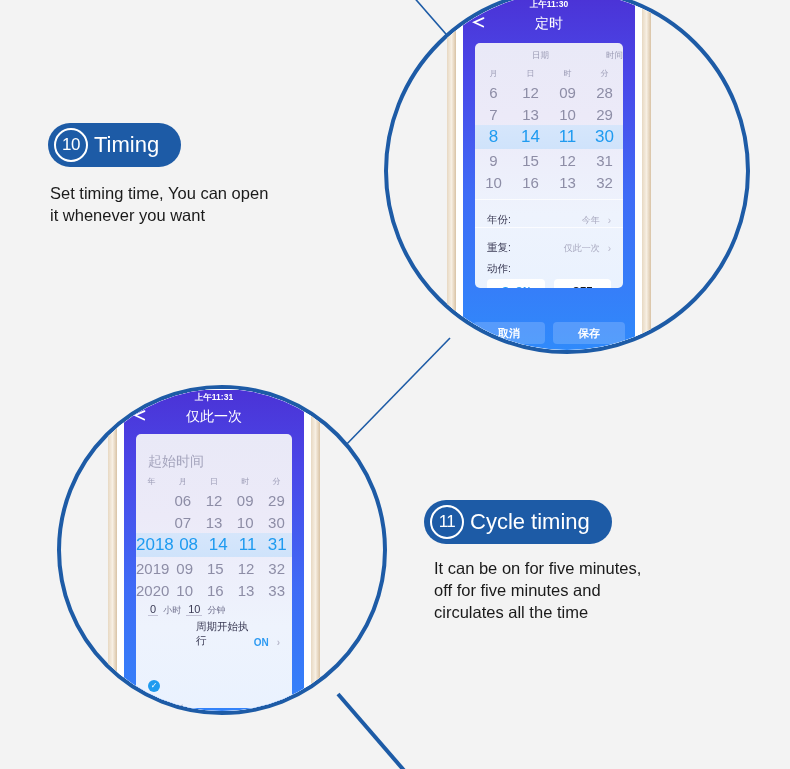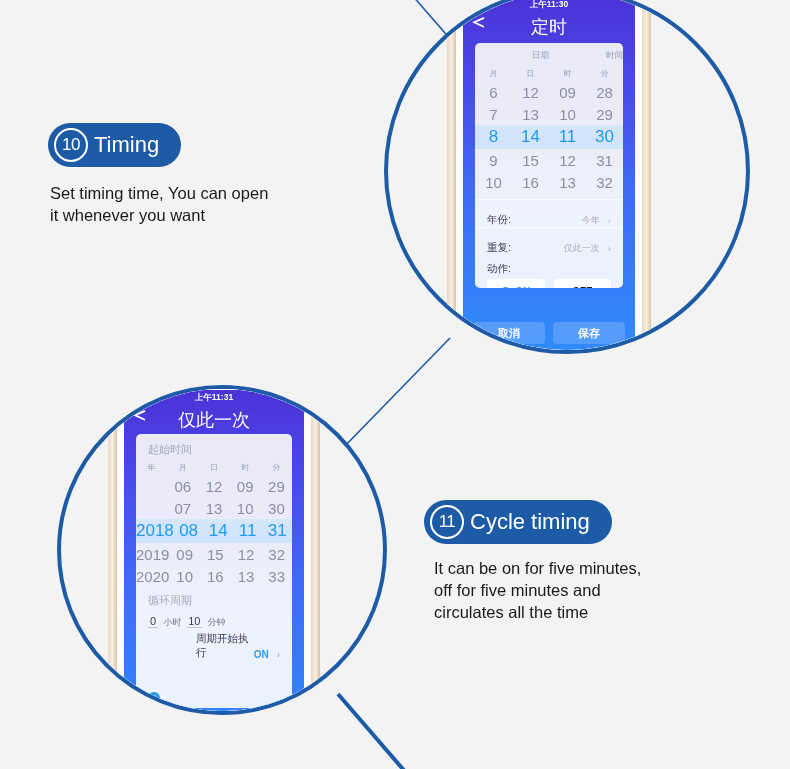--- a/index.html
+++ b/index.html
@@ -58,36 +58,36 @@
     position:absolute;overflow:hidden;
     background:linear-gradient(180deg,#4b33d6 0%,#4a47e8 22%,#3f6bf6 55%,#2f8bfb 100%);
   }
   .statusbar{
     height:15px;display:flex;align-items:center;justify-content:center;
     color:#ffffff;font-size:8.5px;font-weight:700;letter-spacing:0px;
   }
   .navbar{position:relative;height:26px;}
   .navbar .title{
     position:absolute;left:0;right:0;top:3px;text-align:center;
-    color:#ffffff;font-size:18px;font-weight:500;
+    color:#ffffff;font-size:14px;font-weight:500;
   }
   .navbar .back{
     position:absolute;left:9px;top:5px;width:14px;height:11px;
   }
   .card{
     position:absolute;left:12px;right:12px;
     background:linear-gradient(180deg,#e9e9f7 0%,#eceaf8 30%,#eef3fd 70%,#eaf2fe 100%);
     border-radius:5px;overflow:hidden;
   }
   .card-head{
     display:flex;color:#9a9ab4;font-size:8.5px;
     padding:7px 0 6px 0;
   }
   .card-head > div{flex:1;text-align:right;}
-  .sect-label{color:#a5a5bd;font-size:11px;padding:8px 0 5px 12px;}
+  .sect-label{color:#a5a5bd;font-size:14px;padding:19px 0 5px 12px;}
   .wheel-hdr{display:flex;color:#9b9bb5;font-size:8px;padding-bottom:2px;}
   .wheel-hdr > div{flex:1;text-align:center;}
   .wheel-row{display:flex;font-size:15px;color:#8d8da6;height:22px;align-items:center;}
   .wheel-row > div{flex:1;text-align:center;}
   .wheel-row.sel{
     background:linear-gradient(180deg,#d6e6fb,#cfe3fb);
     color:#1f9bf0;font-size:17px;height:24px;font-weight:400;
   }
   .row{
     display:flex;align-items:flex-end;justify-content:space-between;
@@ -305,21 +305,20 @@
               <div>32</div>
             </div>
             <div class="wheel-row">
               <div>2020</div>
               <div>10</div>
               <div>16</div>
               <div>13</div>
               <div>33</div>
             </div>
 
-            <div class="sect-label" style="padding-top:6px;">循环周期</div>
             <div class="durrow">
               <span class="n">0</span>
               <span>小时</span>
               <span class="n">10</span>
               <span>分钟</span>
             </div>
             <div class="row" style="border-top:none;margin-left:48px;">
               <span>周期开始执行</span>
               <span class="rv blue">
                 <span>ON</span>

